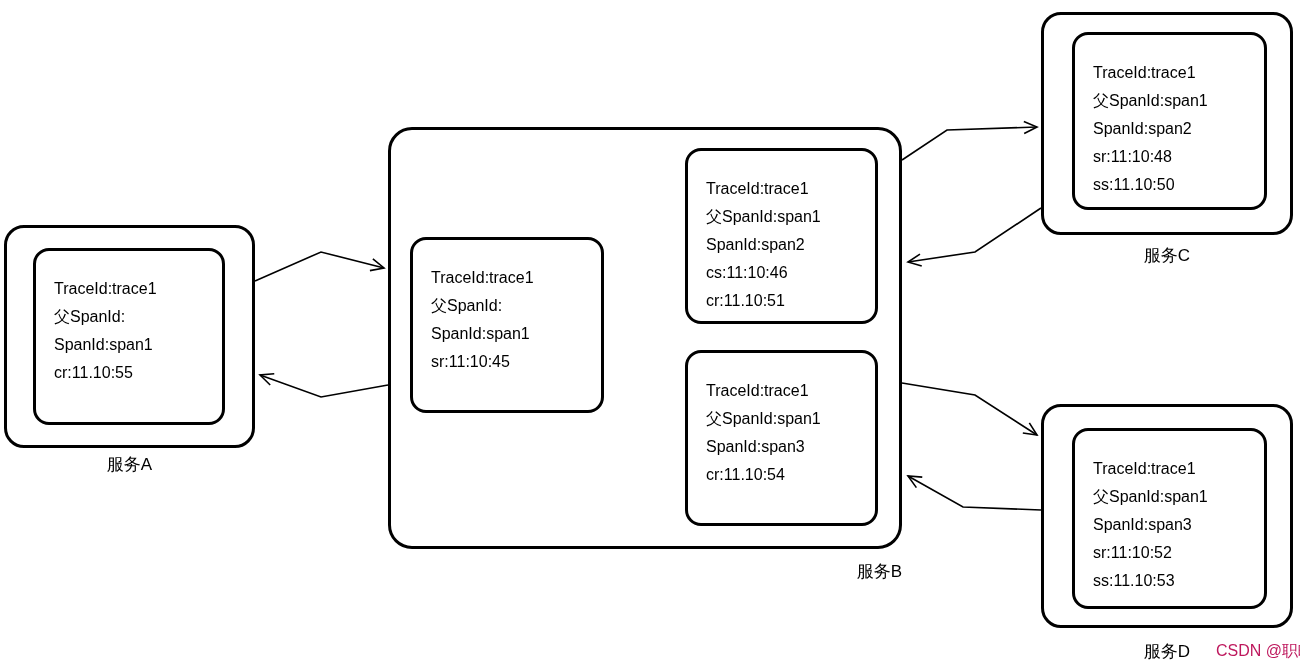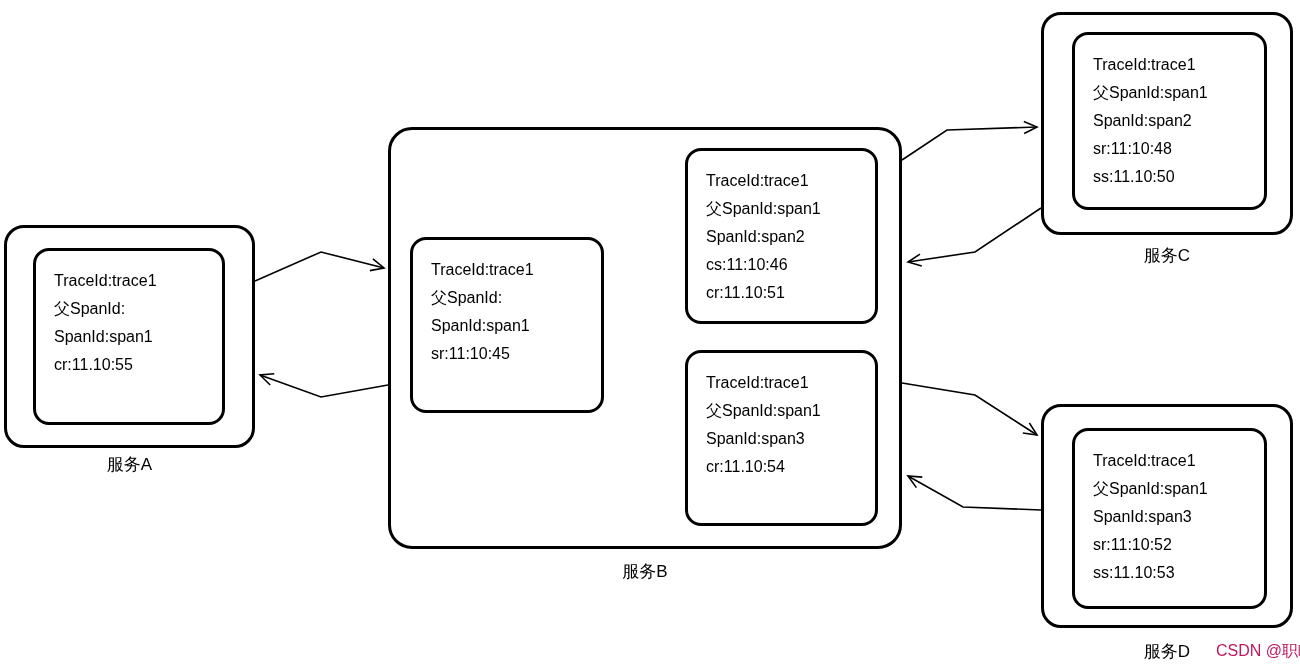--- a/index.html
+++ b/index.html
@@ -7,21 +7,21 @@
     position:relative;width:1300px;height:667px;background:#ffffff;
     font-family:"Liberation Sans","DejaVu Sans",sans-serif;overflow:hidden;color:#000;
   }
   .outer{
     position:absolute;border:3px solid #000;border-radius:20px;
     background:#fff;box-sizing:border-box;z-index:2;
   }
   .spanbox{
     position:absolute;border:3px solid #000;border-radius:16px;
     background:#fff;box-sizing:border-box;z-index:3;
-    padding:16px 8px 0 18px;font-size:16px;line-height:28px;
+    padding:24px 8px 0 18px;font-size:16px;line-height:28px;
   }
   .spanbox .line{white-space:nowrap;}
   .svclabel{
     position:absolute;font-size:17px;line-height:20px;text-align:center;z-index:2;
   }
   .watermark{
     position:absolute;font-size:16px;color:#be185d;z-index:2;white-space:nowrap;
   }
   svg.arrows{
     position:absolute;left:0;top:0;width:1300px;height:667px;
@@ -56,21 +56,21 @@
     <div class="line">SpanId:span2</div>
     <div class="line">cs:11:10:46</div>
     <div class="line">cr:11.10:51</div>
   </div>
   <div class="spanbox" style="left:685px;top:350px;width:193px;height:176px;">
     <div class="line">TraceId:trace1</div>
     <div class="line">父SpanId:span1</div>
     <div class="line">SpanId:span3</div>
     <div class="line">cr:11.10:54</div>
   </div>
-  <div class="svclabel" style="left:388px;top:562px;width:514px;">服务B</div>
+  <div class="svclabel" style="left:388px;top:562px;width:514px;text-align:right;">服务B</div>
 
   <div class="outer" style="left:1041px;top:12px;width:252px;height:223px;"></div>
   <div class="spanbox" style="left:1072px;top:32px;width:195px;height:178px;">
     <div class="line">TraceId:trace1</div>
     <div class="line">父SpanId:span1</div>
     <div class="line">SpanId:span2</div>
     <div class="line">sr:11:10:48</div>
     <div class="line">ss:11.10:50</div>
   </div>
   <div class="svclabel" style="left:1041px;top:246px;width:252px;">服务C</div>

